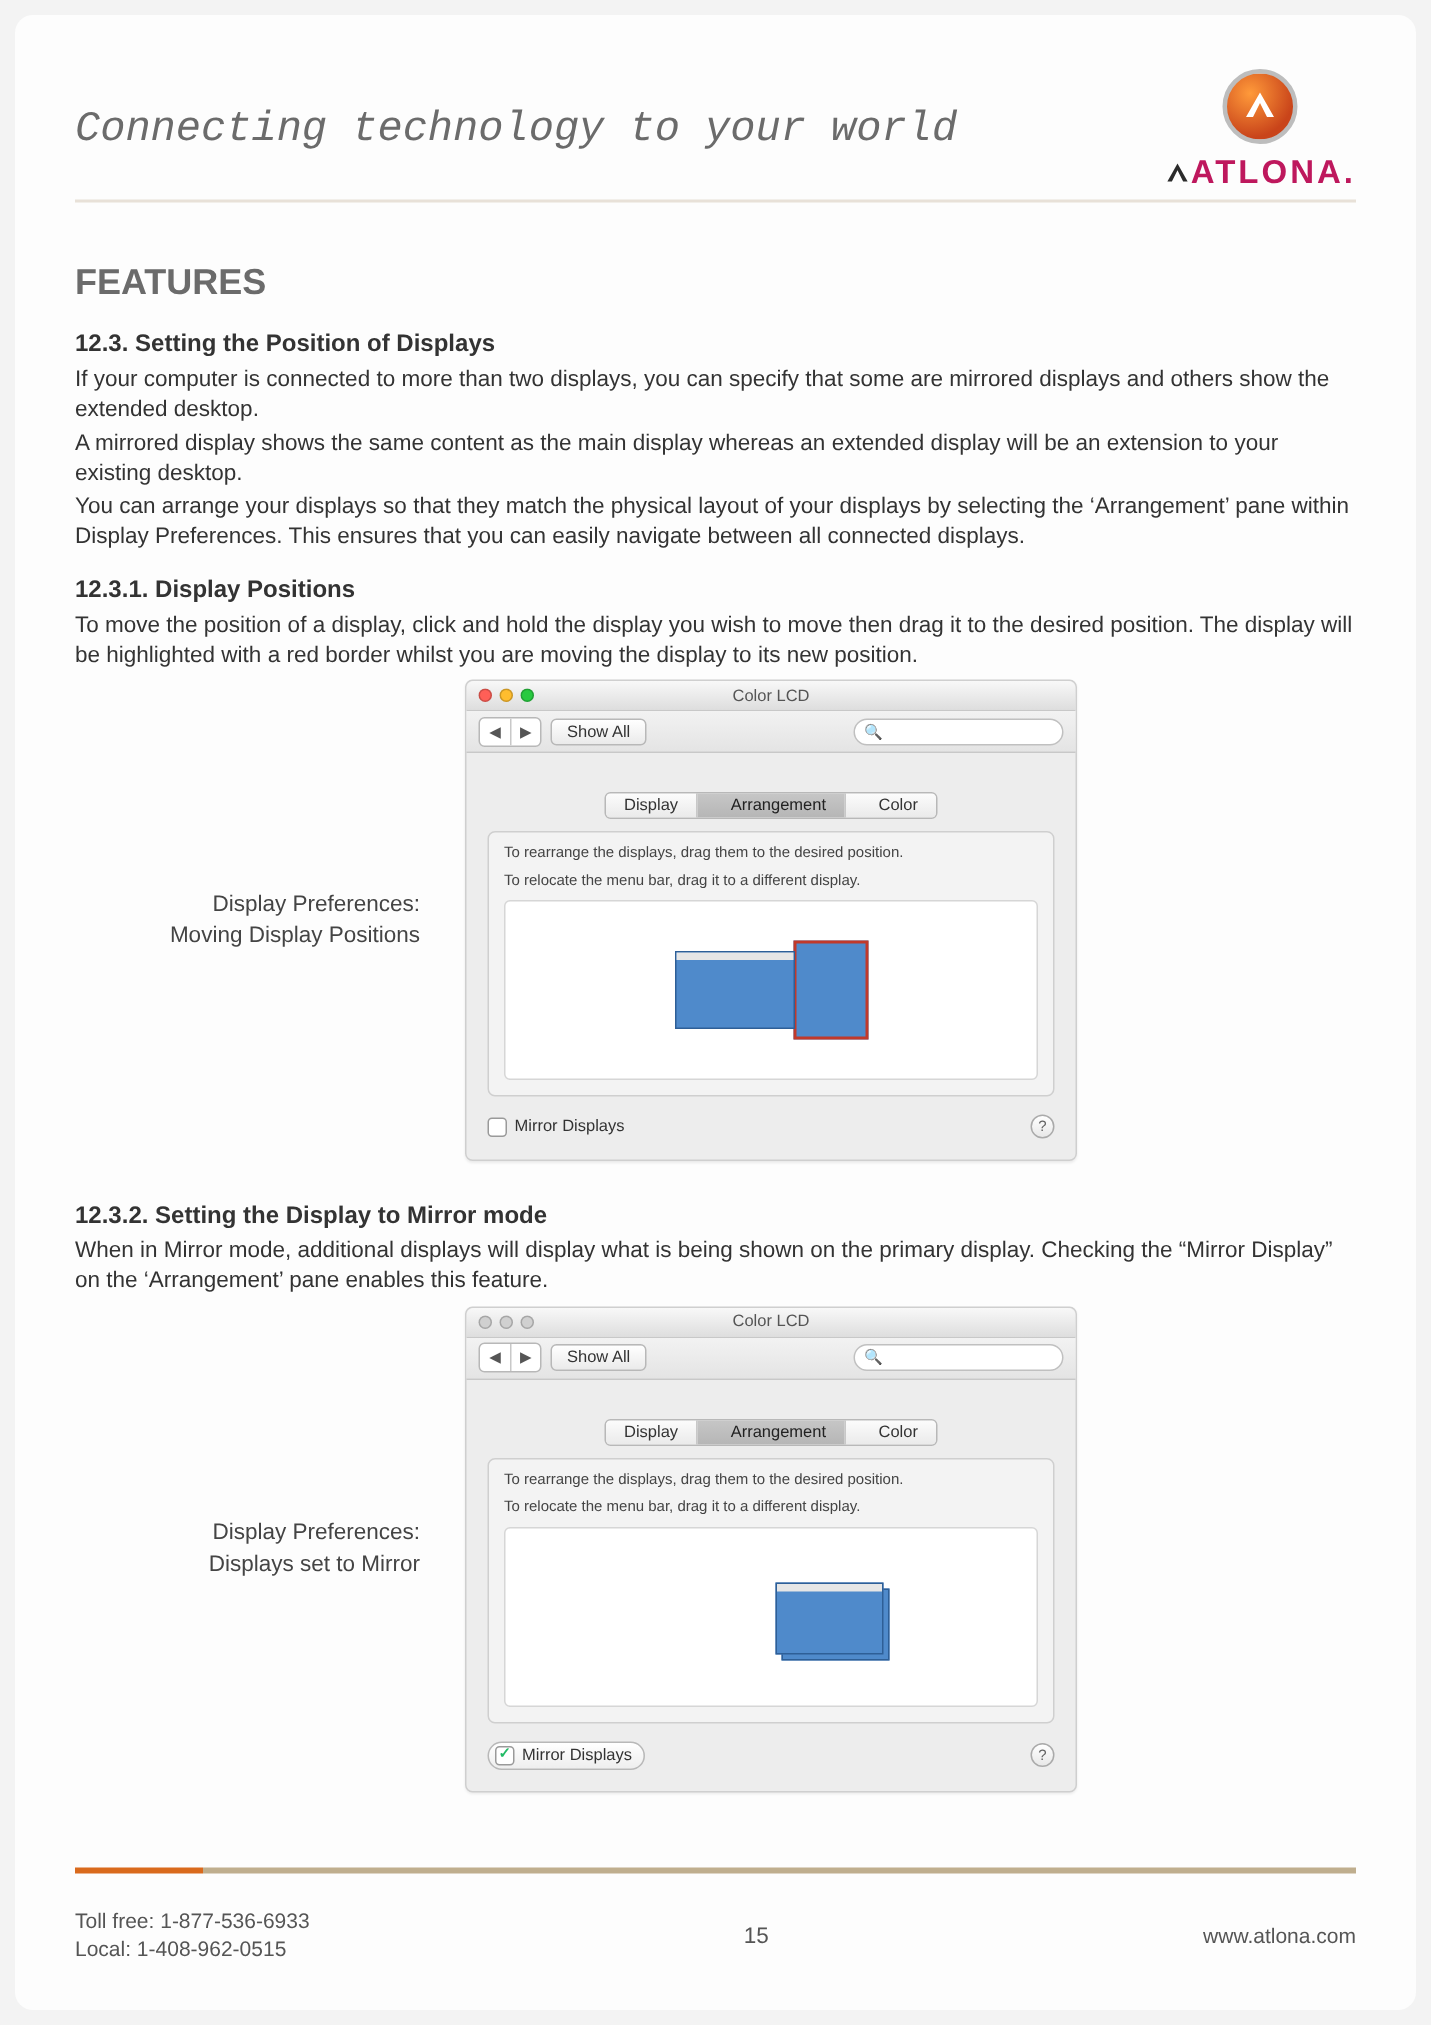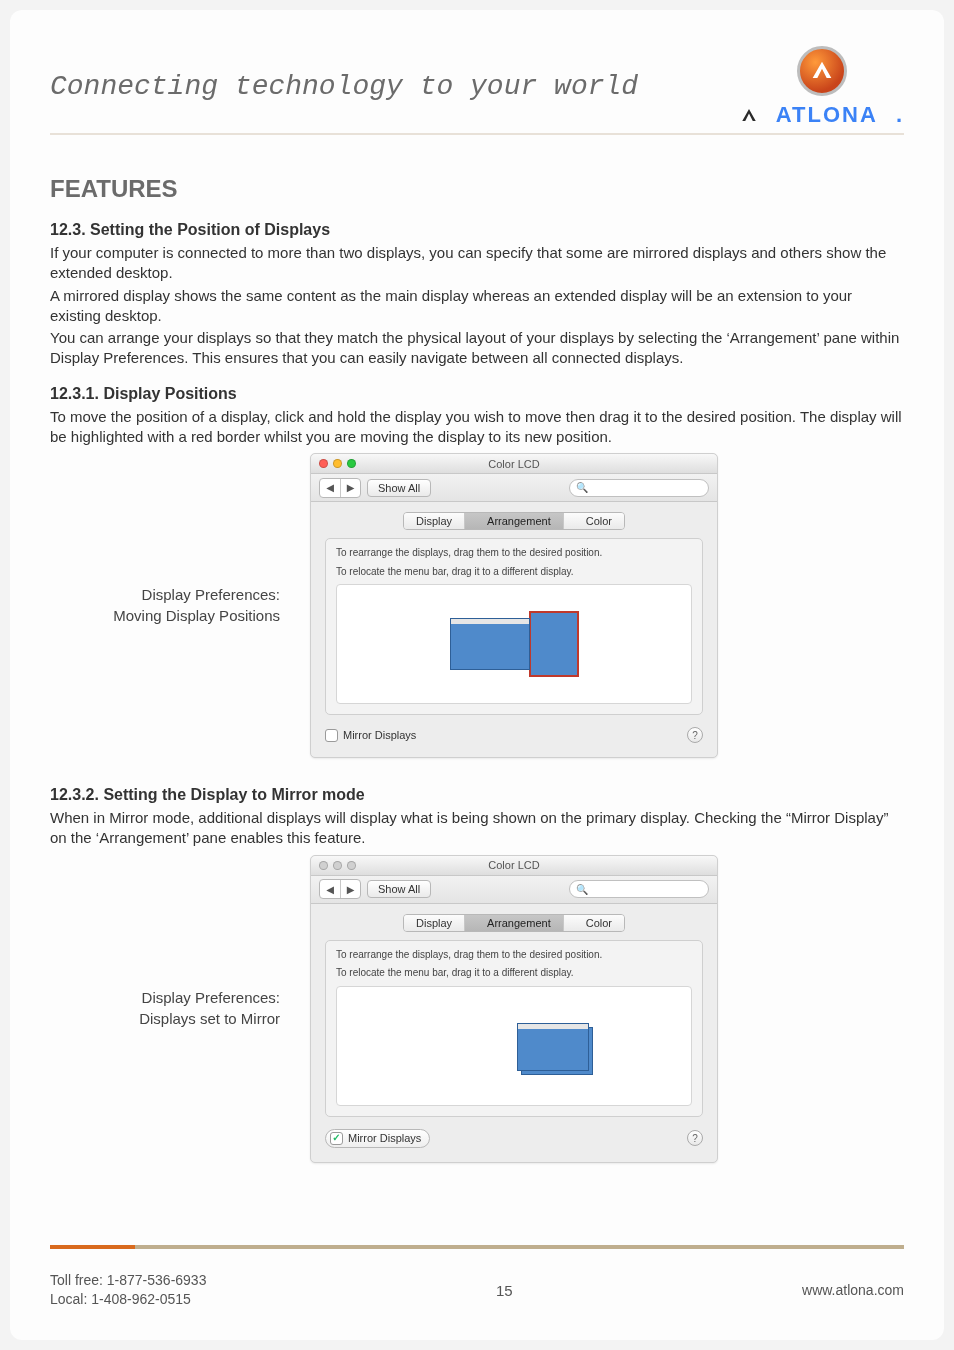--- a/index.html
+++ b/index.html
@@ -39,22 +39,22 @@
     background: radial-gradient(circle at 35% 30%, #ff9a3a, #c9441a 70%);
     border: 3px solid #bdbdbd;
     display:flex; align-items:center; justify-content:center;
   }
   .logo-badge svg { width: 28px; height: 28px; }
   .wordmark {
     font-family: Arial, sans-serif;
     font-weight: 600;
     letter-spacing: 2px;
     font-size: 22px;
-    color: #3b82f6;
-    display:flex; align-items:center; gap:18px;
+    color: #be185d;
+    display:flex; align-items:center; gap:0;
   }
   .h1 {
     font-size: 24px;
     font-weight: 700;
     color: #6b6b6b;
     margin-bottom: 18px;
   }
   .h2 {
     font-size: 16px;
     font-weight: 700;
@@ -117,21 +117,21 @@
   .pill-btn {
     border:1px solid #b8b8b8; border-radius:4px; background:linear-gradient(#fff,#eaeaea);
     padding: 2px 10px; font-size:11px; color:#333; height:18px; display:flex; align-items:center;
   }
   .search {
     margin-left:auto; width:140px; height:18px; border:1px solid #c0c0c0; border-radius:10px;
     background:#fff; display:flex; align-items:center; padding:0 6px; color:#9b9b9b; font-size:10px; gap:4px;
   }
   .mac-body { padding: 10px 14px 14px 14px; }
   .tabs { display:flex; justify-content:center; margin-bottom:8px; }
-  .tab-seg { display:flex; border:1px solid #b8b8b8; border-radius:4px; overflow:hidden; }
+  .tab-seg { display:flex; border:1px solid #b8b8b8; border-radius:4px; overflow:hidden;margin-top:16px; }
   .tab-seg .tab { padding:2px 12px; font-size:11px; background:linear-gradient(#fcfcfc,#eaeaea); color:#333; }
   .tab-seg .tab + .tab { border-left:1px solid #c8c8c8;padding-left:22px; }
   .tab-seg .tab.active { background:linear-gradient(#c6c6c6,#b6b6b6); color:#222; }
   .panel {
     border:1px solid #cfcfcf; border-radius:5px; background:#f3f3f3; padding: 8px 10px 10px 10px;
   }
   .panel-instr { font-size:10px; color:#444; line-height:1.25; margin-bottom:6px; }
   .arrange-area {
     height: 120px; background:#fff; border:1px solid #d6d6d6; border-radius:4px;
     display:flex; align-items:center; justify-content:center; gap:0; position:relative;

